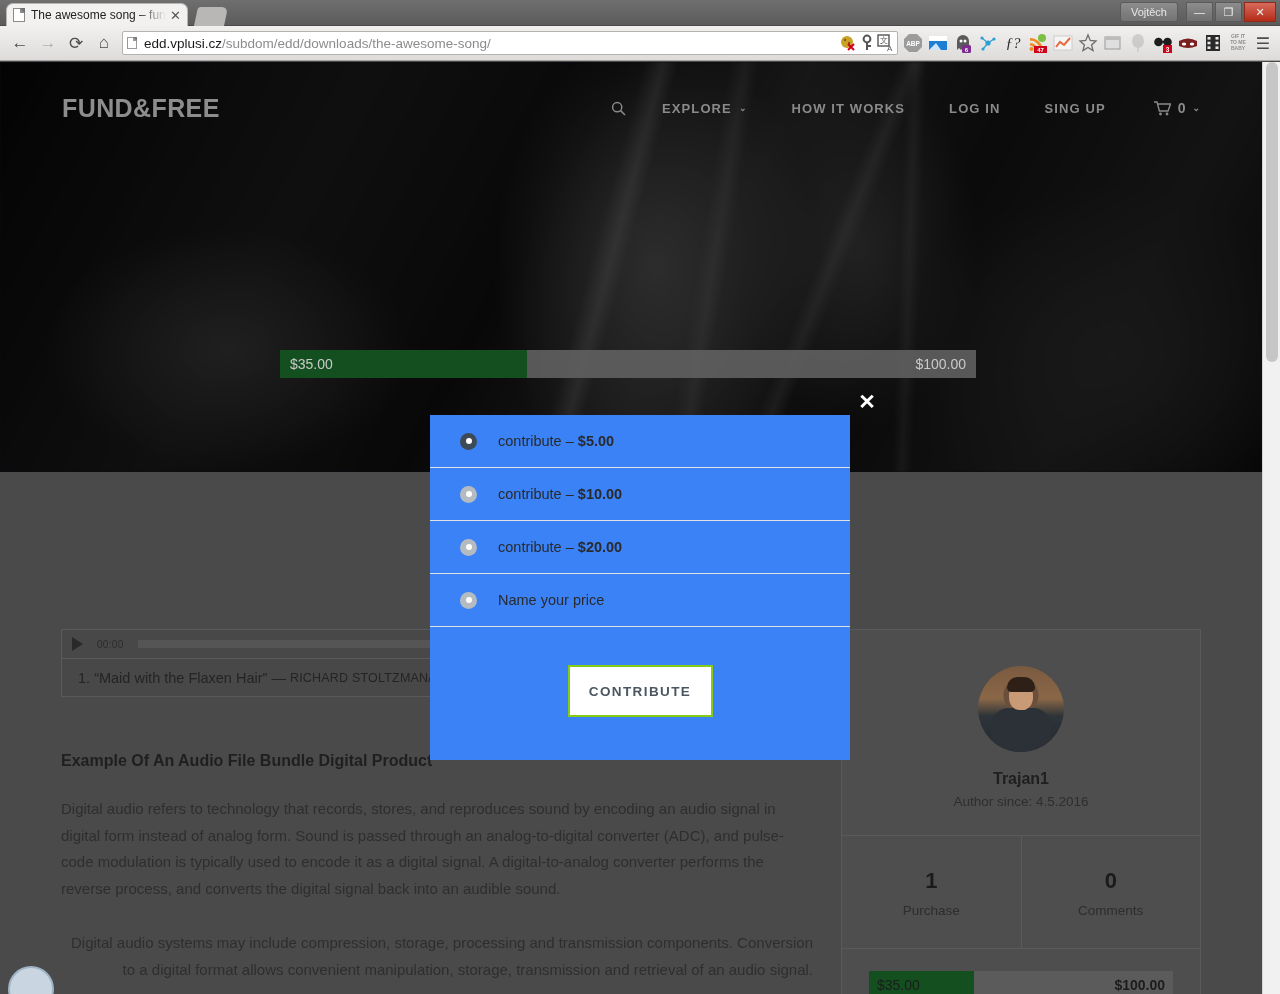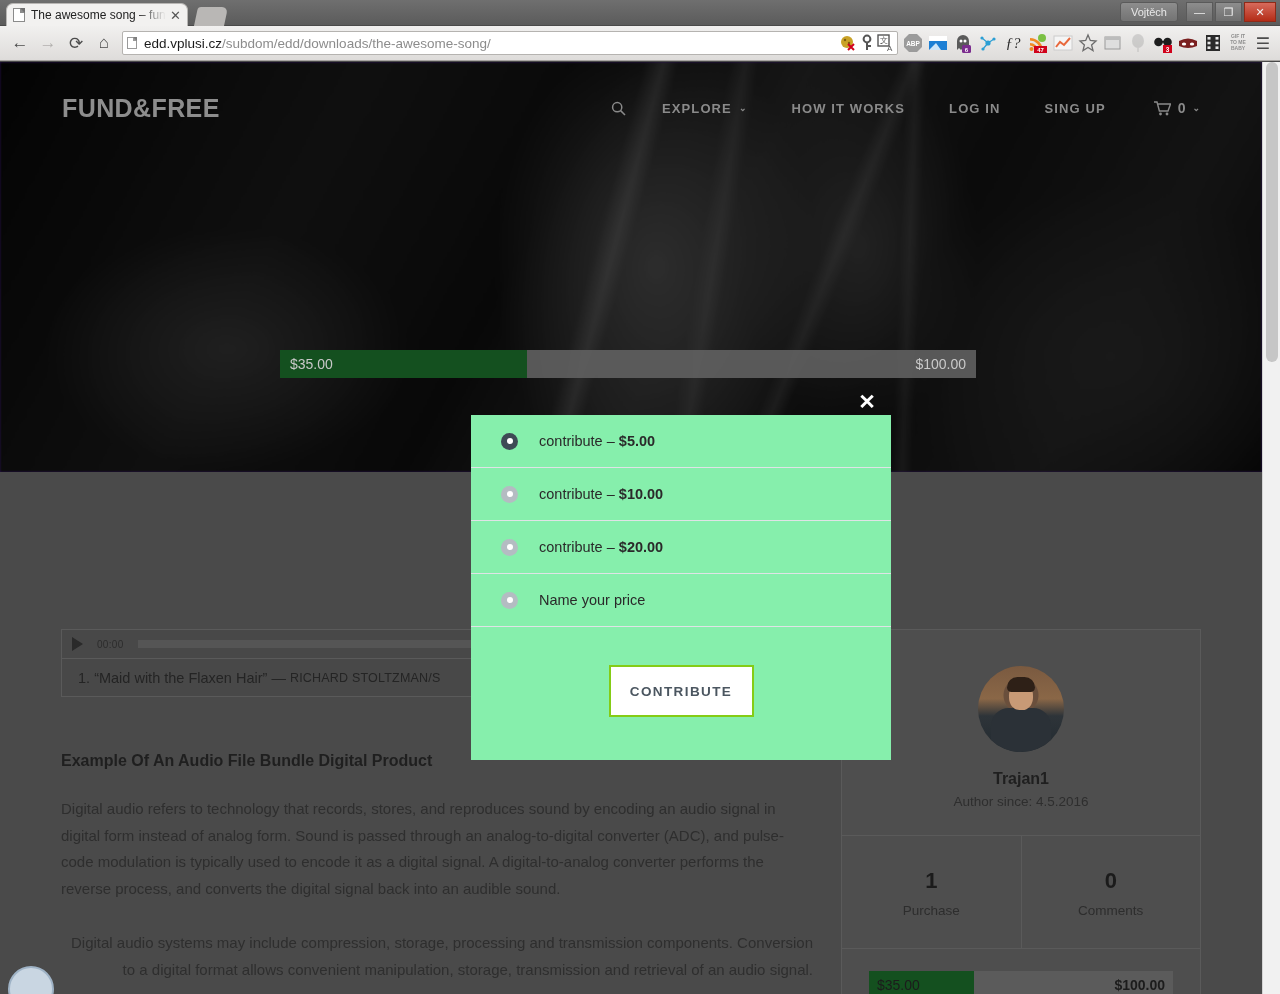--- a/index.html
+++ b/index.html
@@ -112,21 +112,21 @@
     font-size: 12px; position: relative;
   }
 
   
   .page { position: absolute; left: 0; top: 62px; width: 1280px; height: 932px; overflow: hidden; background: #4a4a4a; }
 
   
   .hero {
     position: absolute; left: 0; top: 0; width: 1262px; height: 410px;
     overflow: hidden;
-    background: #4c1d95;
+    background: #0f172a;
   }
   .hero-bg {
     position: absolute; inset: 0;
     background:
       radial-gradient(ellipse 300px 200px at 18% 70%, #3a3a3a 0%, transparent 60%),
       radial-gradient(ellipse 260px 380px at 52% 50%, #525252 0%, transparent 62%),
       radial-gradient(ellipse 200px 300px at 68% 45%, #3e3e3e 0%, transparent 60%),
       radial-gradient(ellipse 330px 260px at 88% 72%, #2e2e2e 0%, transparent 65%),
       linear-gradient(118deg, #070707 0%, #1d1d1d 25%, #101010 42%, #2a2a2a 55%, #141414 70%, #242424 85%, #0b0b0b 100%);
     filter: blur(1px);
@@ -224,23 +224,22 @@
   .scrollbar .thumb { position: absolute; left: 3px; top: 0px; width: 12px; height: 300px; background: #c6c6c6; border-radius: 6px; }
 
   
   .modal-close {
     position: absolute; left: 857px; top: 330px; z-index: 60;
     color: #fff; font-size: 21px; font-weight: bold; cursor: pointer;
     width: 20px; height: 20px; line-height: 20px; text-align: center;
   }
   .modal {
     position: absolute; left: 430px; top: 353px; width: 420px; height: 345px;
-    background: #86efac; z-index: 50;
+    background: #3b82f6; z-index: 50;
     box-shadow: 0 0 0 rgba(0,0,0,0);
-    margin-left: 41px;
   }
   .opt {
     height: 53px; display: flex; align-items: center; padding: 0 30px;
     border-bottom: 1px solid #dfe3e6;
     cursor: pointer;
   }
   .radio {
     width: 17px; height: 17px; border-radius: 50%;
     background: #b4bcc2; flex: 0 0 auto; margin-right: 21px;
     display: flex; align-items: center; justify-content: center;

